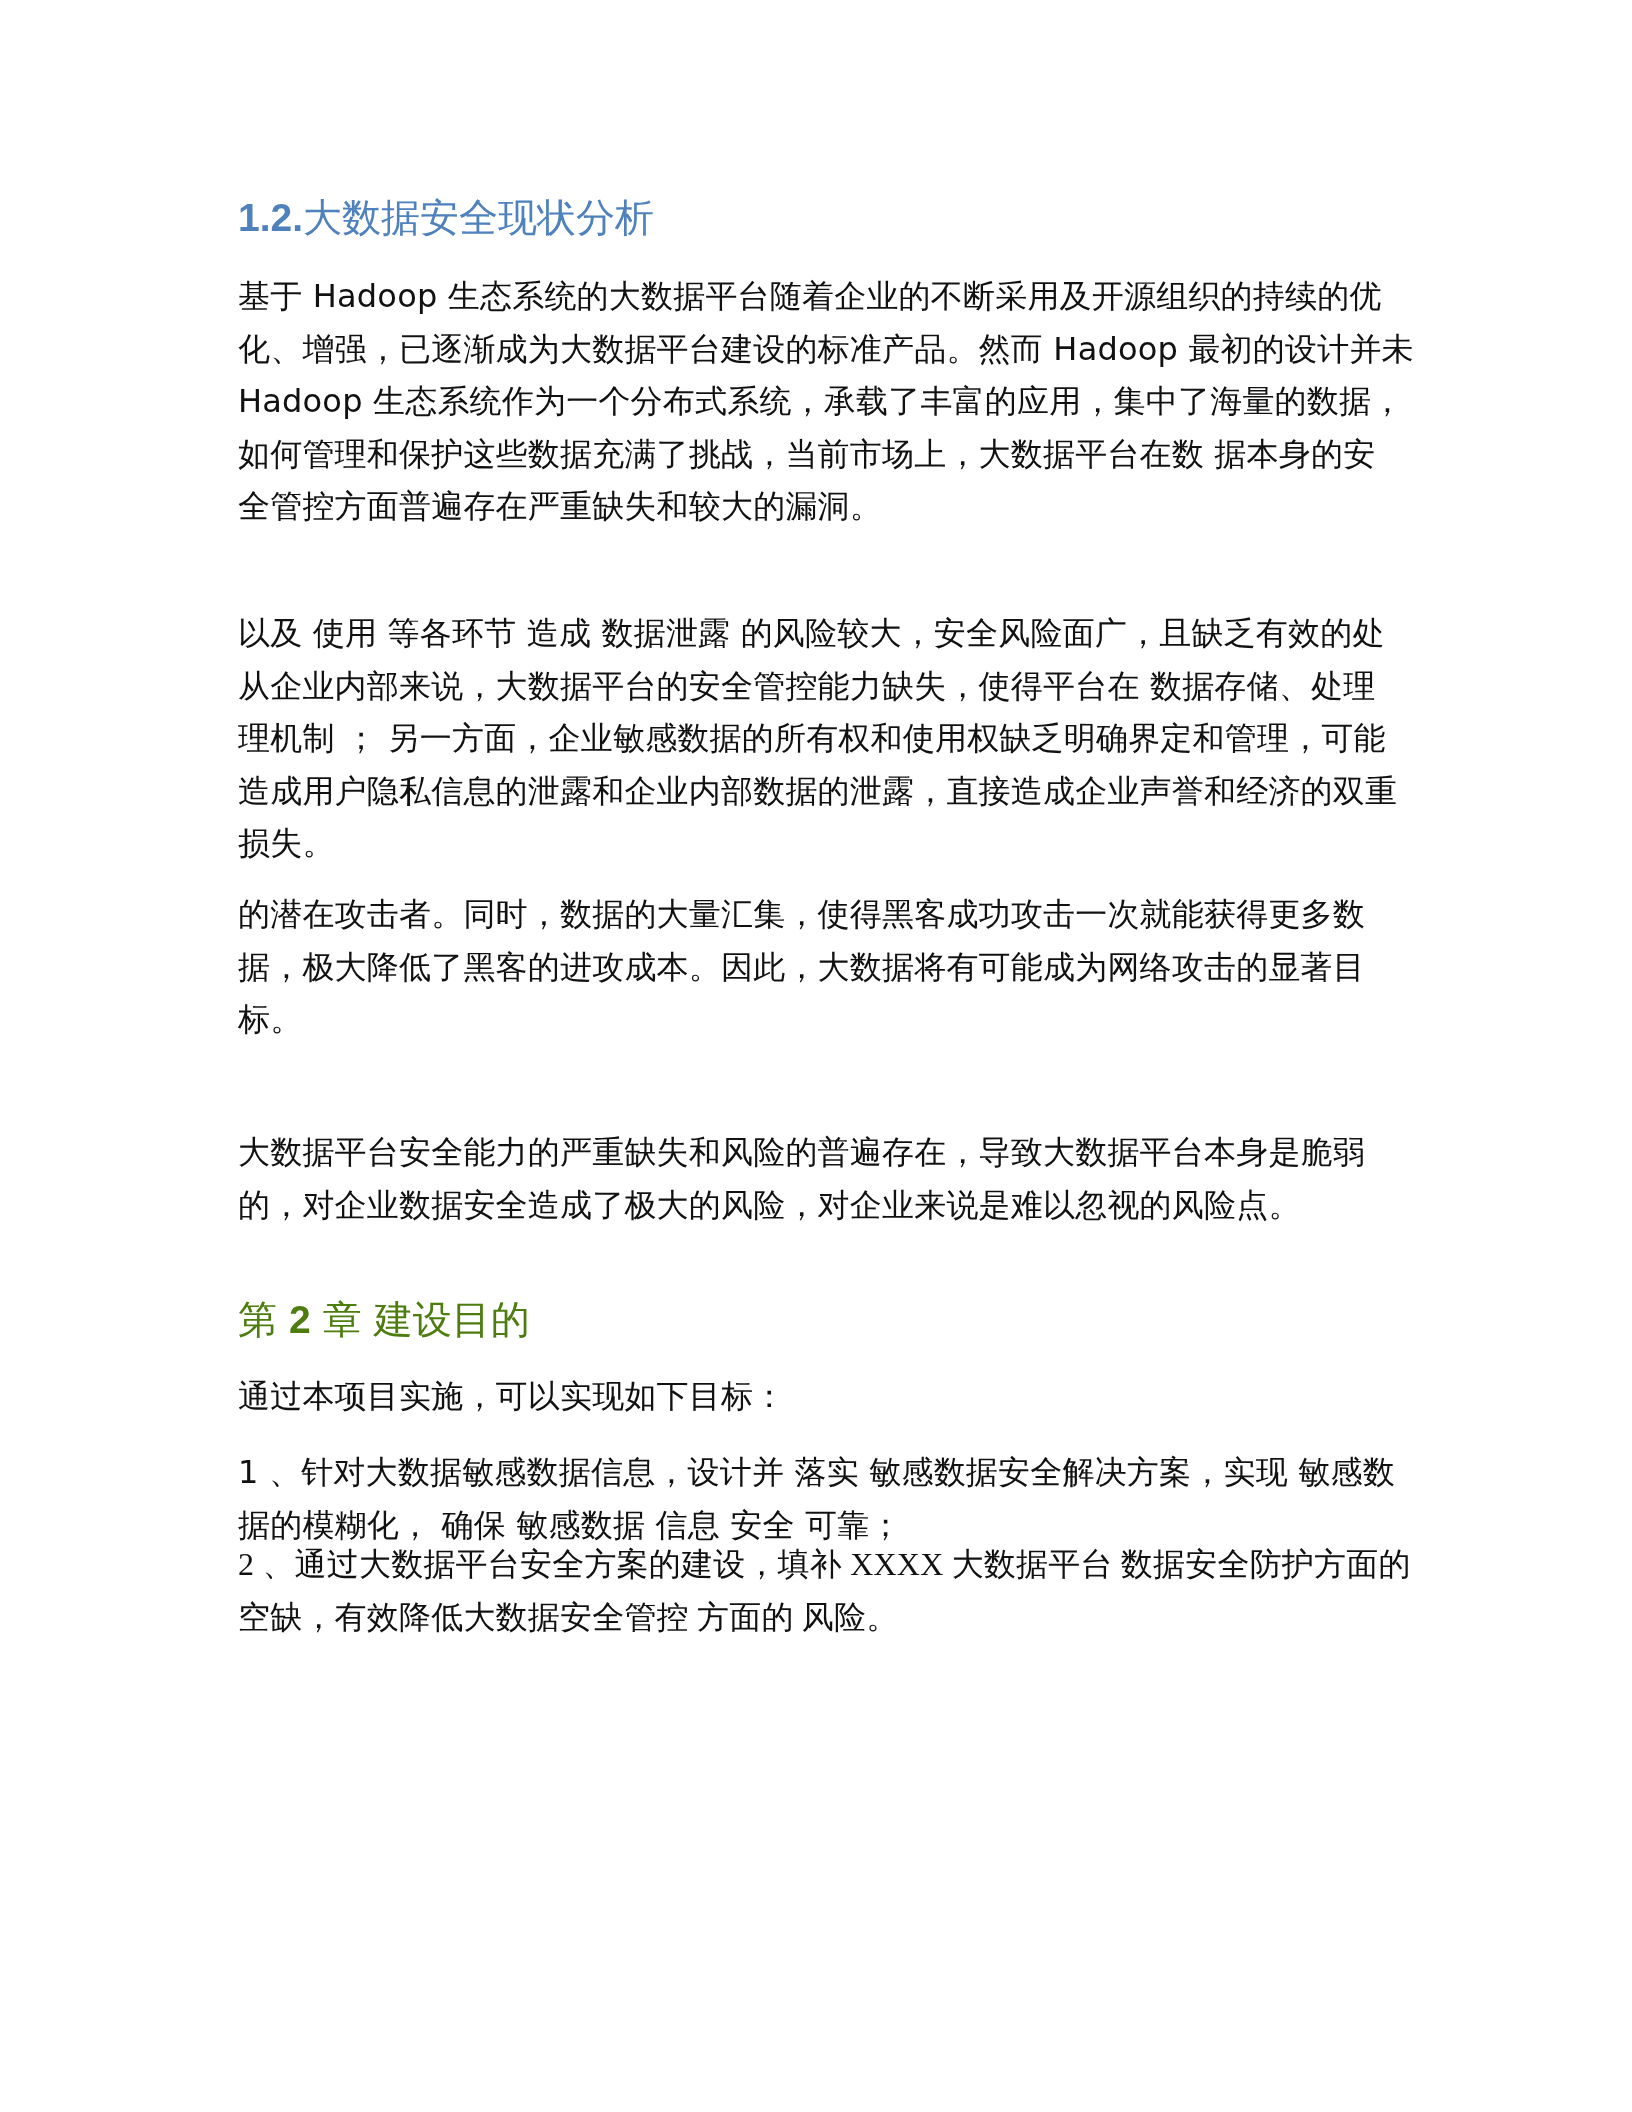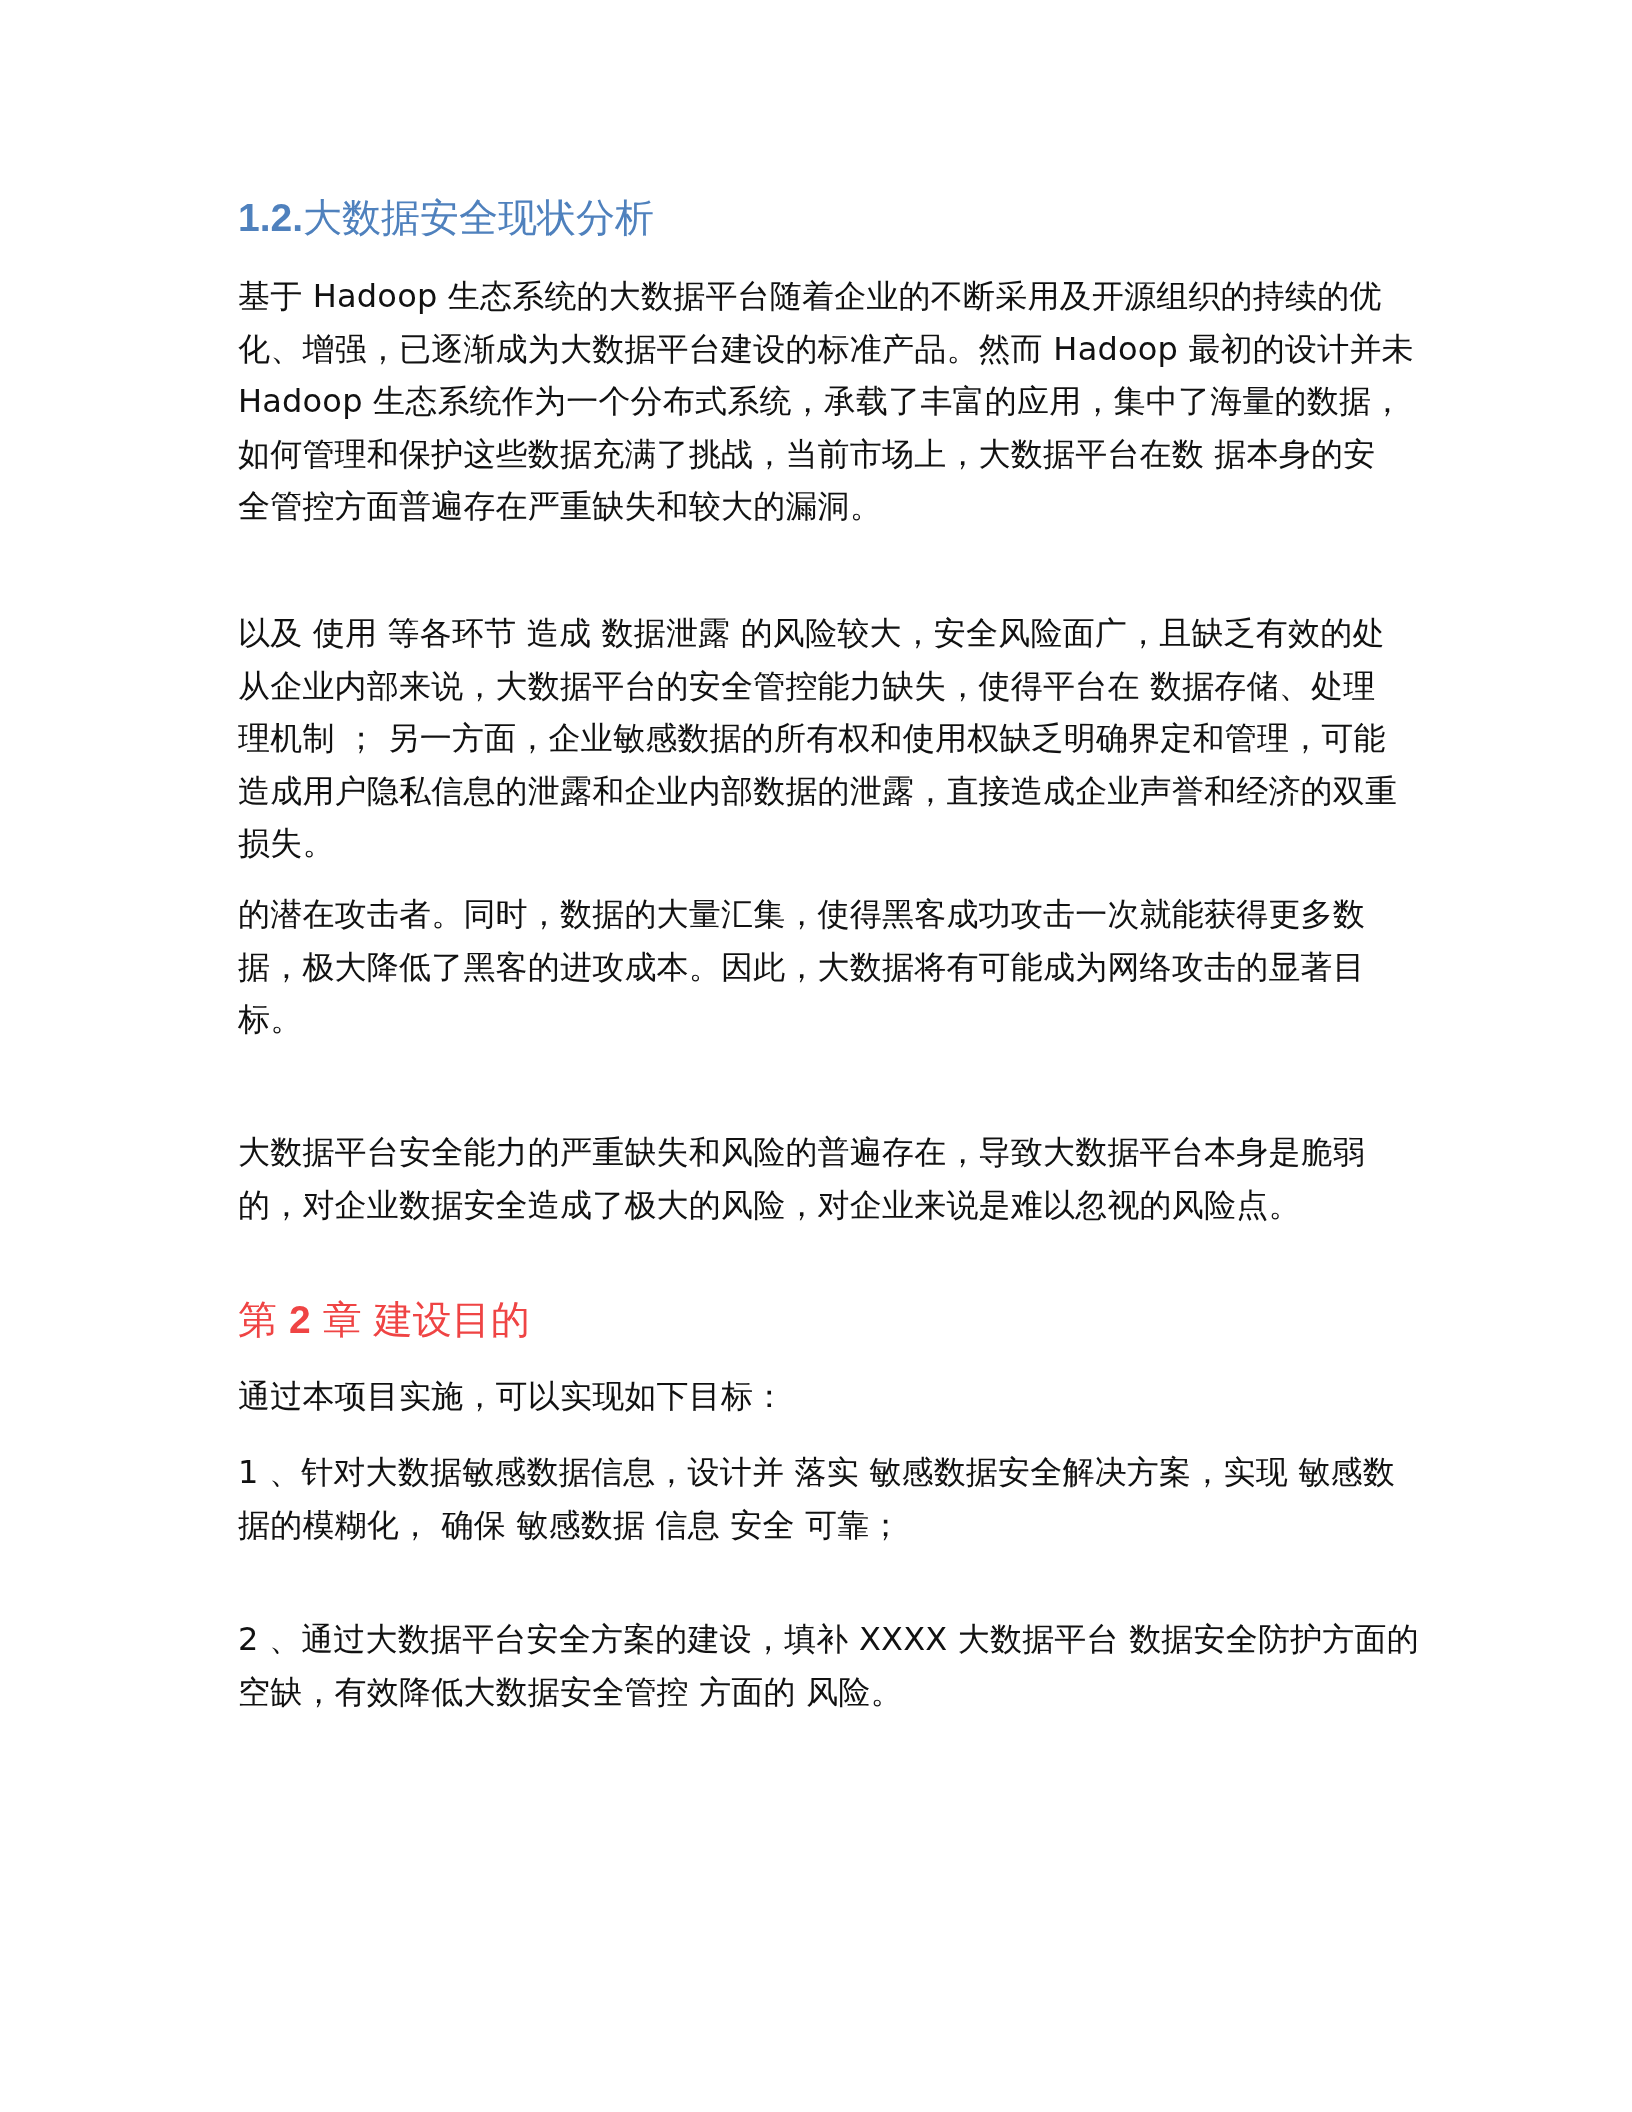--- a/index.html
+++ b/index.html
@@ -37,21 +37,21 @@
       font-weight: bold;
       margin-right: 0;
     }
     .h-chapter {
       position: absolute;
       left: 0;
       top: 1292px;
       margin: 0;
       font-size: 39px;
       font-weight: normal;
-      color: #ef4444;
+      color: #4d7c0f;
       line-height: 56px;
       white-space: nowrap;
     }
     .h-chapter .num {
       font-family: "Liberation Sans", sans-serif;
       font-weight: bold;
       margin: 0 12px;
     }
     .h-chapter .title {
       margin-left: 12px;
@@ -64,21 +64,21 @@
       font-size: 32px;
       line-height: 52.5px;
       letter-spacing: 0.2px;
     }
     .p1 { top: 270px; }
     .p2 { top: 607px; }
     .p3 { top: 888px; }
     .p4 { top: 1126px; }
     .p5 { top: 1370px; }
     .p6 { top: 1446px; }
-    .p7 { top: 1613px; }
+    .p7 { top: 1538px; font-family: Liberation Serif, serif; }
     .line {
       display: block;
       white-space: nowrap;
     }
   </style>
 </head>
 <body>
 
 <div class="page">
 

